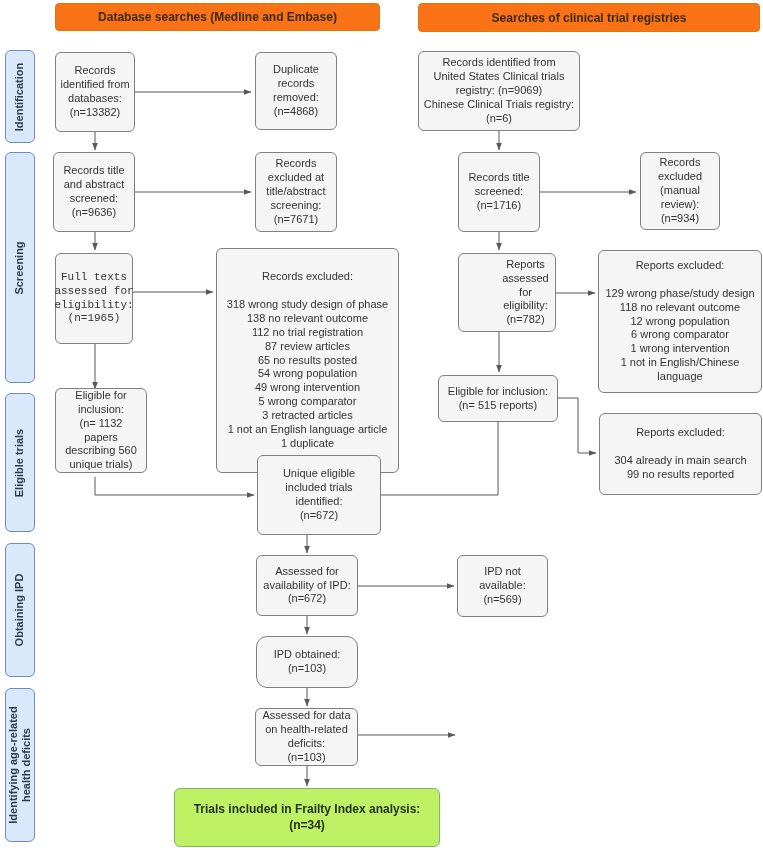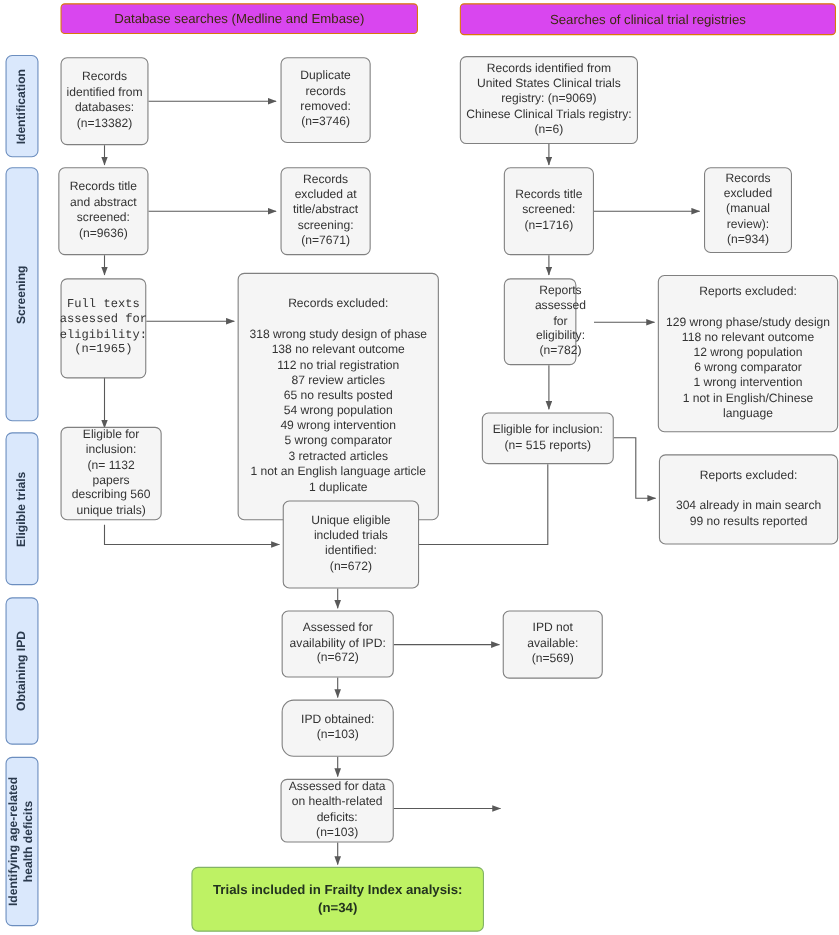--- a/index.html
+++ b/index.html
@@ -1,23 +1,23 @@
 <!DOCTYPE html>
 <html><head>
 <meta charset="utf-8">
 <style>
   html,body{margin:0;padding:0;background:#ffffff;}
   #canvas{
     position:relative;width:763px;height:850px;background:#ffffff;
     font-family:"Liberation Sans", sans-serif;color:#333333;overflow:hidden;
   }
   .hdr{
-    position:absolute;background:#d946ef;border:1px solid #D9790A;border-radius:4px;
+    position:absolute;background:#f97316;border:1px solid #D9790A;border-radius:4px;
     display:flex;align-items:center;justify-content:center;
-    font-weight:normal;font-size:12px;color:#3c2a10;text-align:center;box-sizing:border-box;
+    font-weight:bold;font-size:12px;color:#3c2a10;text-align:center;box-sizing:border-box;
   }
   .stage{
     position:absolute;left:5px;width:30px;background:#DAE8FC;border:1px solid #6C8EBF;
     border-radius:6px;box-sizing:border-box;
   }
   .stage-label{
     position:absolute;left:50%;top:50%;
     transform:translate(-50%,-50%) rotate(-90deg);
     font-weight:bold;font-size:11px;color:#2b3a4d;text-align:center;
     white-space:pre-line;line-height:1.2;
@@ -88,21 +88,21 @@
     <polyline points="307,766 307,786" marker-end="url(#arr)"></polyline>
   </svg>
 
   <div class="box" style="left:55px;top:52px;width:80px;height:80px;">Records
 identified from
 databases:
 (n=13382)</div>
   <div class="box" style="left:255px;top:52px;width:82px;height:78px;">Duplicate
 records
 removed:
-(n=3746)</div>
+(n=4868)</div>
   <div class="box" style="left:53px;top:152px;width:82px;height:80px;">Records title
 and abstract
 screened:
 (n=9636)</div>
   <div class="box" style="left:255px;top:152px;width:82px;height:80px;">Records
 excluded at
 title/abstract
 screening:
 (n=7671)</div>
   <div class="box" style="left:55px;top:253px;width:78px;height:91px;font-family:Liberation Mono, monospace;">Full texts
@@ -135,21 +135,21 @@
 Chinese Clinical Trials registry:
 (n=6)</div>
   <div class="box" style="left:458px;top:152px;width:82px;height:80px;">Records title
 screened:
 (n=1716)</div>
   <div class="box" style="left:640px;top:152px;width:80px;height:78px;">Records
 excluded
 (manual
 review):
 (n=934)</div>
-  <div class="box" style="left:458px;top:253px;width:66px;height:79px;padding-left:40px;">Reports
+  <div class="box" style="left:458px;top:253px;width:98px;height:79px;padding-left:40px;">Reports
 assessed for
 eligibility:
 (n=782)</div>
   <div class="box" style="left:598px;top:250px;width:164px;height:143px;">Reports excluded:
 
 129 wrong phase/study design
 118 no relevant outcome
 12 wrong population
 6 wrong comparator
 1 wrong intervention

